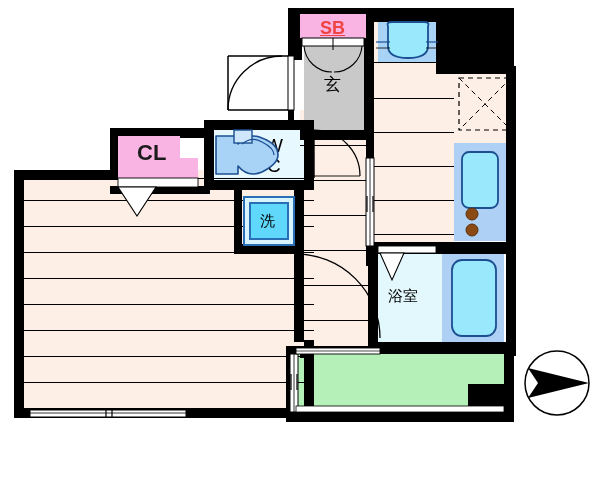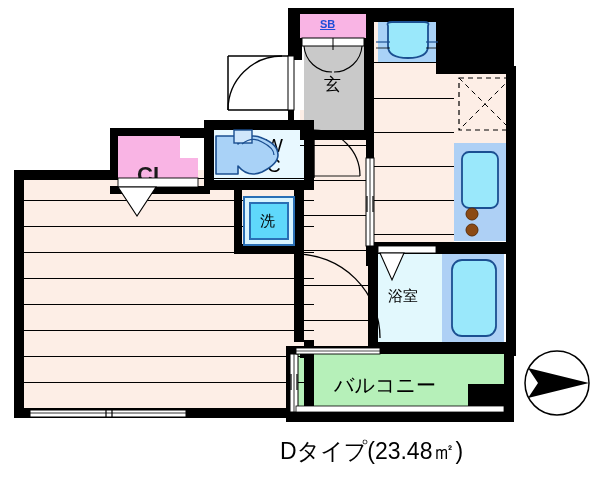--- a/index.html
+++ b/index.html
@@ -47,23 +47,23 @@
   }
   .lbl-room {
     font-size: 29px;
     font-weight: bold;
     letter-spacing: 0px;
   }
   .lbl-sub {
     font-size: 17px;
   }
   .lbl-sb {
-    font-size: 11px;
+    font-size: 18px;
     font-weight: bold;
-    color: #1d4ed8;
+    color: #ef4444;
     text-decoration: underline;
   }
   .lbl-cl {
     font-size: 22px;
     font-weight: bold;
     color: #1b1b1b;
   }
   .lbl-kanji {
     font-size: 17px;
   }
@@ -182,35 +182,33 @@
   <div class="blk wall" style="left:286px; top:346px; width:10px; height:72px;"></div>
   <div class="blk wall" style="left:286px; top:346px; width:96px; height:8px;"></div>
 
   <div class="blk fill-pink" style="left:300px; top:14px; width:66px; height:24px;"></div>
   <div class="lbl lbl-sb" style="left:320px; top:19px;">SB</div>
 
   <div class="lbl lbl-kanji" style="left:324px; top:76px;">玄</div>
 
   <div class="blk fill-pink" style="left:118px; top:136px; width:62px; height:42px;"></div>
   <div class="blk fill-pink" style="left:118px; top:158px; width:80px; height:28px;"></div>
-  <div class="lbl lbl-cl" style="left:137px; top:142px;margin-top:22px;">CL</div>
+  <div class="lbl lbl-cl" style="left:137px; top:142px;">CL</div>
 
   <div class="lbl lbl-wc" style="left:265px; top:136px;">W</div>
   <div class="lbl lbl-wc" style="left:267px; top:156px;">C</div>
 
   <div class="blk ol2" style="left:243px; top:196px; width:52px; height:50px; border-color:#2a6fb5; background:#d8f4ff;"></div>
   <div class="blk" style="left:249px; top:202px; width:40px; height:38px; background:#5fd8fb; border:2px solid #2a6fb5; box-sizing:border-box;"></div>
   <div class="lbl lbl-small-kanji" style="left:260px; top:213px;">洗</div>
 
   <div class="lbl lbl-small-kanji" style="left:388px; top:288px;">浴室</div>
 
-  <div class="lbl lbl-kanji" style="left:334px; top:375px; font-size:20px;">バルコニー</div>
-
-
-  <div class="lbl lbl-title" style="left:280px; top:440px;">Dタイプ(23.48㎡)</div>
+
+
 
   <svg class="ov" viewBox="0 0 600 496">
 
     <g>
       <line x1="228" y1="56" x2="294" y2="56" stroke="#000" stroke-width="1.5"></line>
       <line x1="228" y1="56" x2="228" y2="110" stroke="#000" stroke-width="1.5"></line>
       <line x1="228" y1="110" x2="294" y2="110" stroke="#000" stroke-width="1.5"></line>
       <path d="M 228 110 A 54 54 0 0 1 282 56" fill="none" stroke="#000" stroke-width="1.3"></path>
       <rect x="288" y="56" width="6" height="54" fill="#fff" stroke="#000" stroke-width="1"></rect>
     </g>

